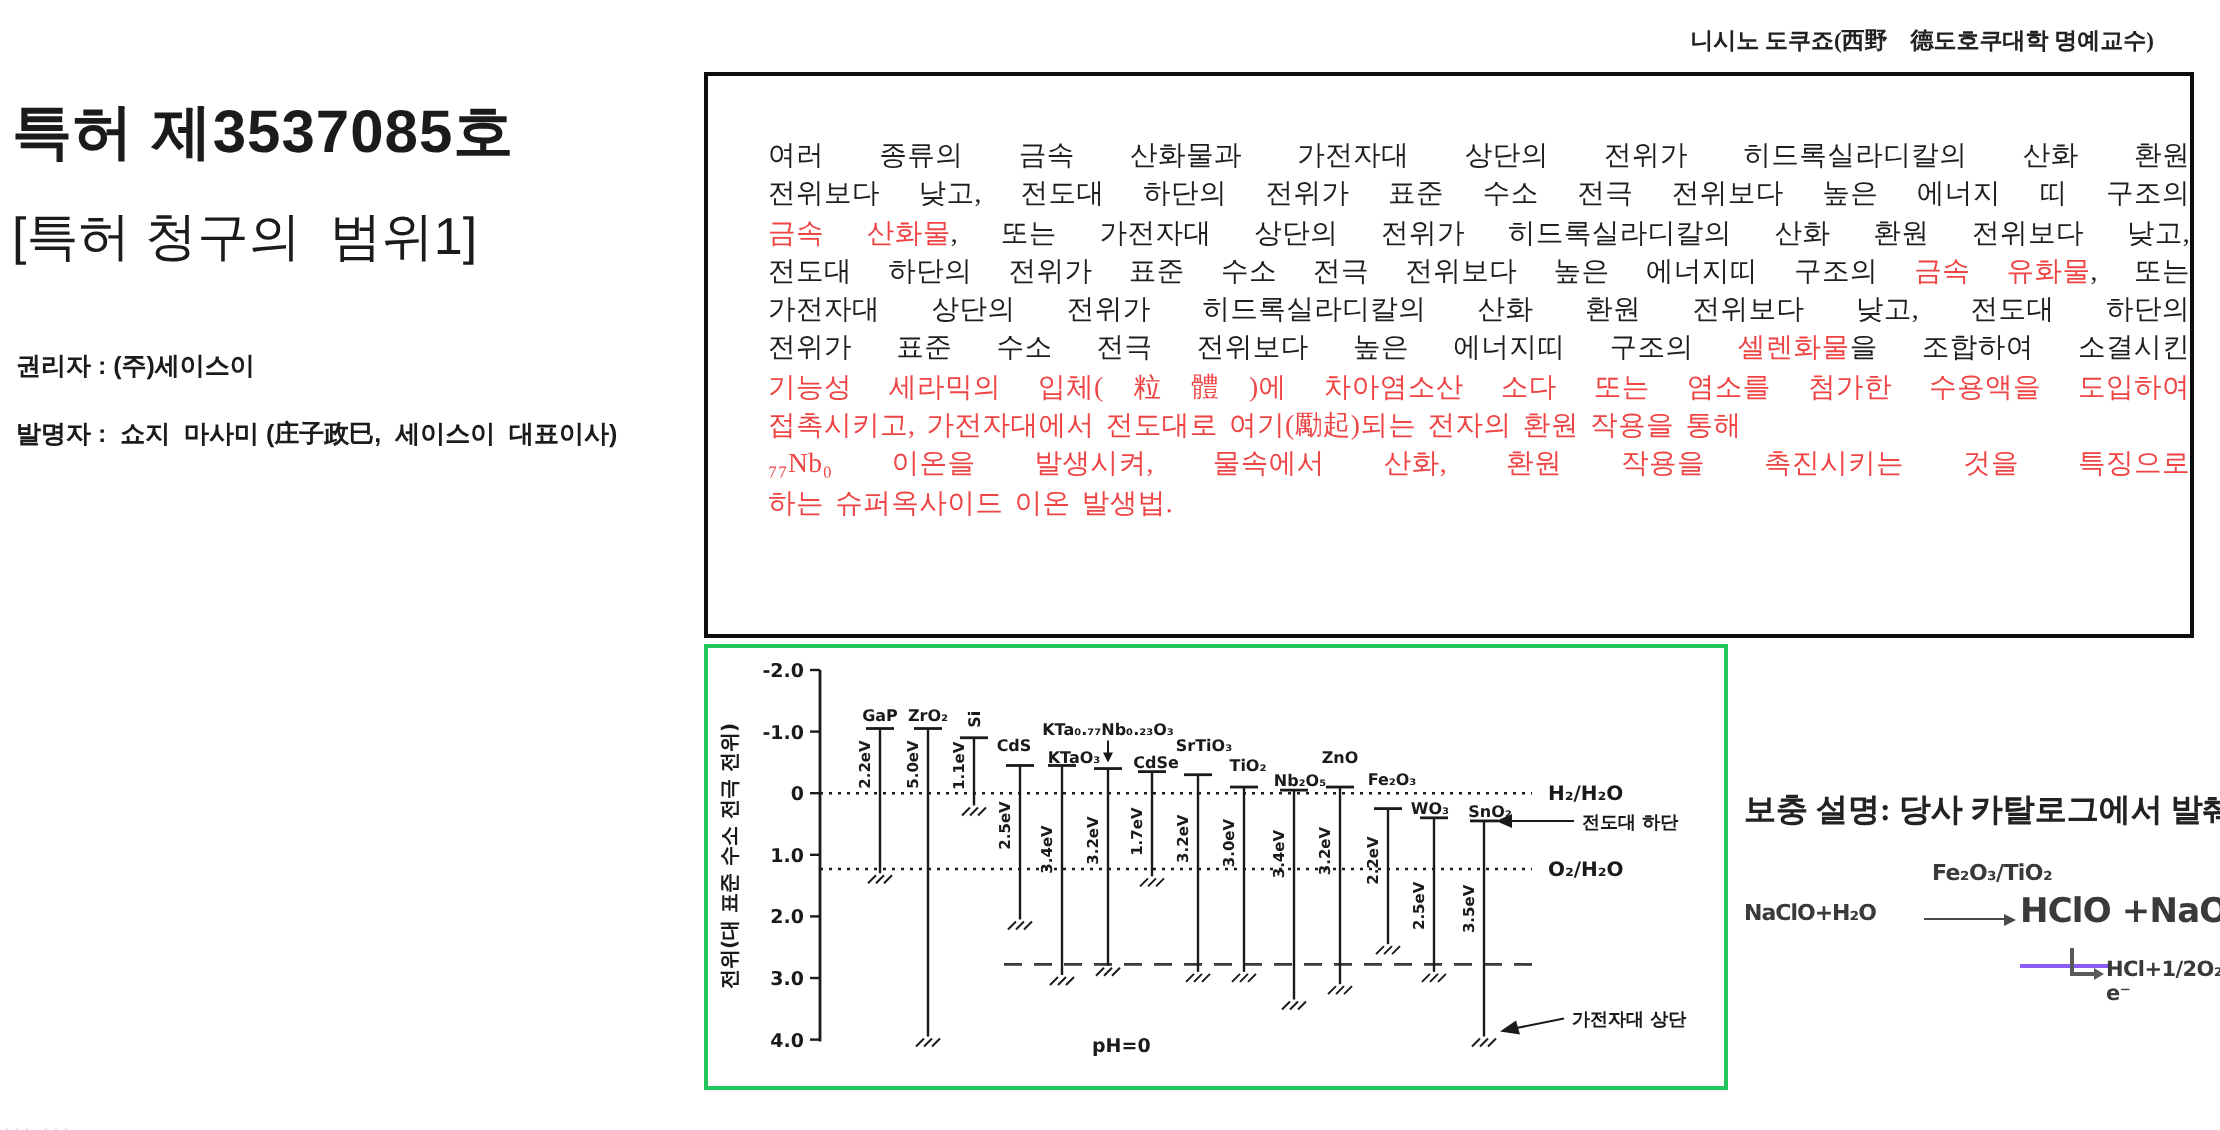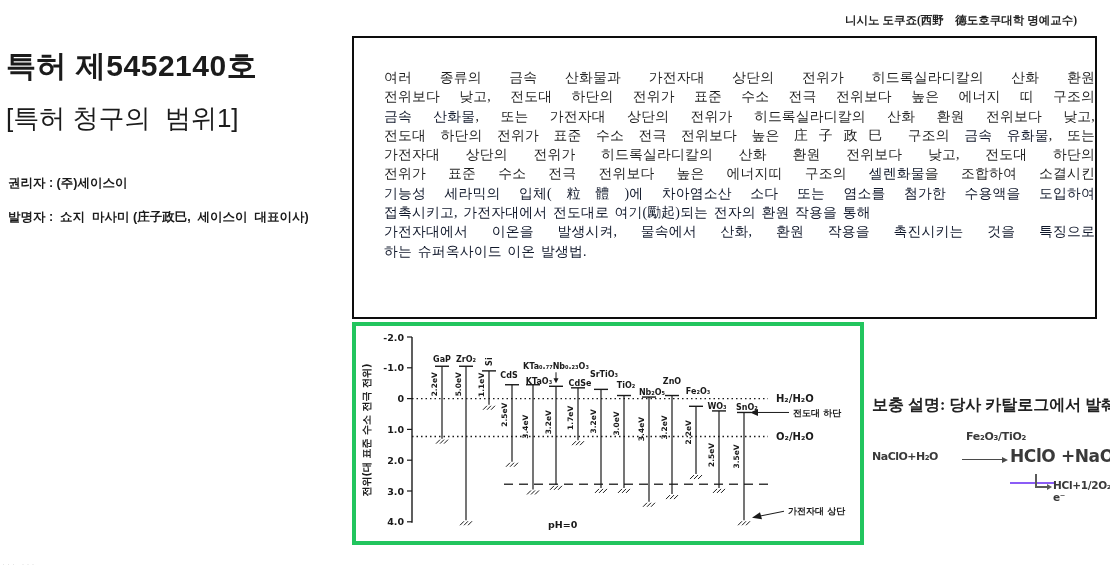--- a/index.html
+++ b/index.html
@@ -14,24 +14,24 @@
   .subtitle{position:absolute;left:6px;top:101px;font-size:26px;font-weight:500;white-space:pre;}
   .holder{position:absolute;left:8px;top:175px;font-size:12.5px;font-weight:700;white-space:pre;}
   .inventor{position:absolute;left:8px;top:209px;font-size:12.5px;font-weight:700;white-space:pre;}
 
   .claim-box{position:absolute;left:352px;top:36px;width:745px;height:283px;
              border:2px solid #0d0d0d;box-sizing:border-box;background:#fff;
              padding:30px 0 0 30px;}
   .claim-line{font-family:"Liberation Serif",serif;font-size:13.8px;line-height:19.3px;
               height:19.3px;color:#1f1f1f;letter-spacing:.2px;word-spacing:2px;white-space:nowrap;}
   .claim-line.j{white-space:normal;text-align:justify;text-align-last:justify;word-spacing:normal;}
-  .claim-line .b{color:#0f172a;}
+  .claim-line .b{color:#ef4444;}
 
   .chart-box{position:absolute;left:352px;top:322px;width:512px;height:223px;
-             border:4px solid #22c55e;box-sizing:border-box;background:#fff;}
+             border:2px solid #22c55e;box-sizing:border-box;background:#fff;}
   .chart-box svg{display:block;}
 
   .supp-note{position:absolute;left:872px;top:395px;font-family:"Liberation Serif",serif;
              font-size:16px;font-weight:600;color:#222;white-space:pre;}
 
   .equation{position:absolute;left:870px;top:430px;width:240px;height:80px;
             font-family:"DejaVu Sans",sans-serif;font-weight:700;color:#3a3a3a;}
   .eq-react{position:absolute;left:2px;top:20px;font-size:11px;letter-spacing:-.5px;}
   .eq-cat{position:absolute;left:96px;top:0px;font-size:11px;letter-spacing:-.3px;}
   .eq-arrow{position:absolute;left:92px;top:29px;width:44px;height:0;border-top:1.6px solid #4a4a4a;}
@@ -46,35 +46,35 @@
   .eq-branch{position:absolute;left:183px;top:49px;font-size:10.5px;letter-spacing:-.3px;}
 
   .cutoff{position:absolute;left:2px;top:559px;width:220px;height:6px;color:#e3e3e3;
           font-size:9px;overflow:hidden;letter-spacing:2px;}
 </style>
 </head>
 <body>
 
 <div class="credit">니시노 도쿠죠(西野    德도호쿠대학 명예교수)</div>
 
-<div class="title"><span>특허 제</span><span class="num">5452140</span><span>호</span></div>
+<div class="title"><span>특허 제</span><span class="num">3537085</span><span>호</span></div>
 <div class="subtitle">[특허 청구의  범위1]</div>
 <div class="holder">권리자 : (주)세이스이</div>
 <div class="inventor">발명자 :  쇼지  마사미 (庄子政巳,  세이스이  대표이사)</div>
 
 <div class="claim-box" id="claim-box">
     <div class="claim-line j"><span class="k">여러 종류의 금속 산화물과 가전자대 상단의 전위가 히드록실라디칼의 산화 환원</span></div>
     <div class="claim-line j"><span class="k">전위보다 낮고, 전도대 하단의 전위가 표준 수소 전극 전위보다 높은 에너지 띠 구조의</span></div>
     <div class="claim-line j"><span class="b">금속 산화물</span><span class="k">, 또는 가전자대 상단의 전위가 히드록실라디칼의 산화 환원 전위보다 낮고,</span></div>
-    <div class="claim-line j"><span class="k">전도대 하단의 전위가 표준 수소 전극 전위보다 높은 庄子政巳 구조의 </span><span class="b">금속 유화물</span><span class="k">, 또는</span></div>
+    <div class="claim-line j"><span class="k">전도대 하단의 전위가 표준 수소 전극 전위보다 높은 에너지띠 구조의 </span><span class="b">금속 유화물</span><span class="k">, 또는</span></div>
     <div class="claim-line j"><span class="k">가전자대 상단의 전위가 히드록실라디칼의 산화 환원 전위보다 낮고, 전도대 하단의</span></div>
     <div class="claim-line j"><span class="k">전위가 표준 수소 전극 전위보다 높은 에너지띠 구조의 </span><span class="b">셀렌화물</span><span class="k">을 조합하여 소결시킨</span></div>
     <div class="claim-line j"><span class="b">기능성 세라믹의 입체(粒體)에 차아염소산 소다 또는 염소를 첨가한 수용액을 도입하여</span></div>
     <div class="claim-line"><span class="b">접촉시키고, 가전자대에서 전도대로 여기(勵起)되는 전자의 환원 작용을 통해</span></div>
-    <div class="claim-line j"><span class="b">가전자대에서 이온을 발생시켜, 물속에서 산화, 환원 작용을 촉진시키는 것을 특징으로</span></div>
+    <div class="claim-line j"><span class="b">₇₇Nb₀ 이온을 발생시켜, 물속에서 산화, 환원 작용을 촉진시키는 것을 특징으로</span></div>
     <div class="claim-line"><span class="b">하는 슈퍼옥사이드 이온 발생법.</span></div>
   </div>
 
 <div class="chart-box" id="chart-box">
     <svg width="508" height="219" viewBox="0 0 508 219">
       <line x1="56" y1="11" x2="56" y2="196.8" stroke="#1a1a1a" stroke-width="1.4"></line>
       <line x1="51" y1="11" x2="56" y2="11" stroke="#1a1a1a" stroke-width="1.2"></line>
       <text font-family="&quot;DejaVu Sans&quot;,sans-serif" fill="#1a1a1a" x="48" y="14.5" text-anchor="end" font-size="9.5" font-weight="bold">-2.0</text>
       <line x1="51" y1="41.8" x2="56" y2="41.8" stroke="#1a1a1a" stroke-width="1.2"></line>
       <text font-family="&quot;DejaVu Sans&quot;,sans-serif" fill="#1a1a1a" x="48" y="45.3" text-anchor="end" font-size="9.5" font-weight="bold">-1.0</text>

